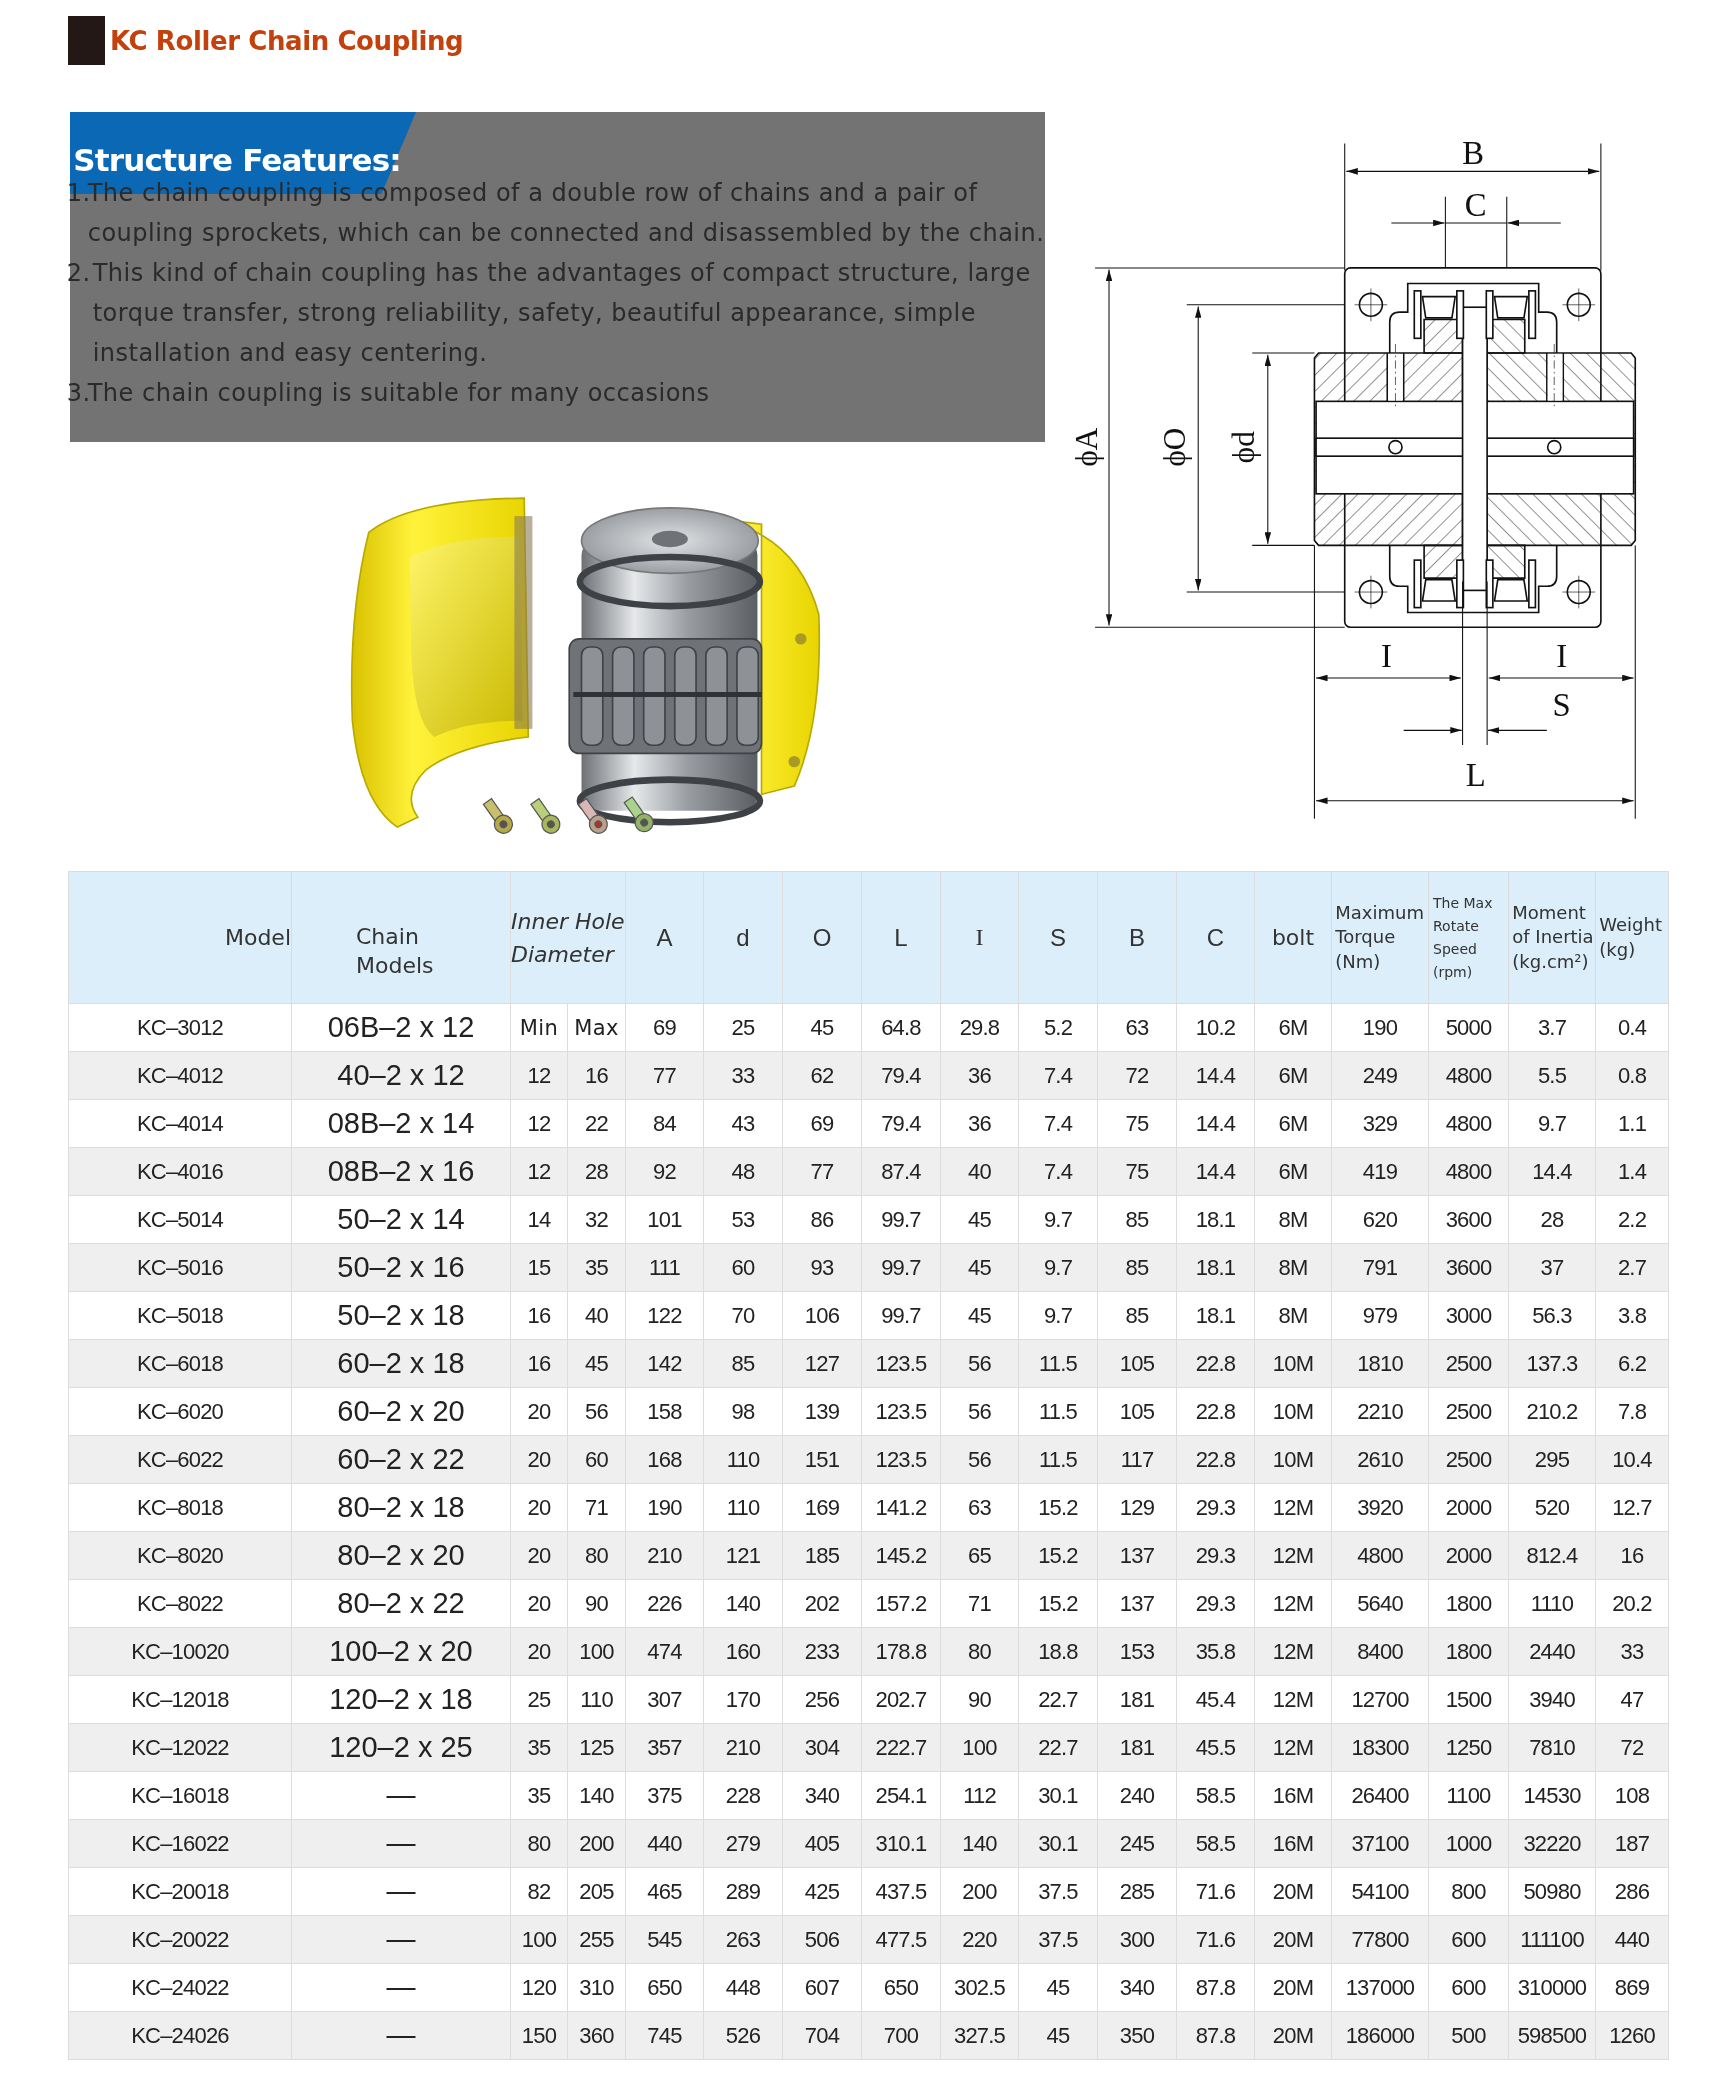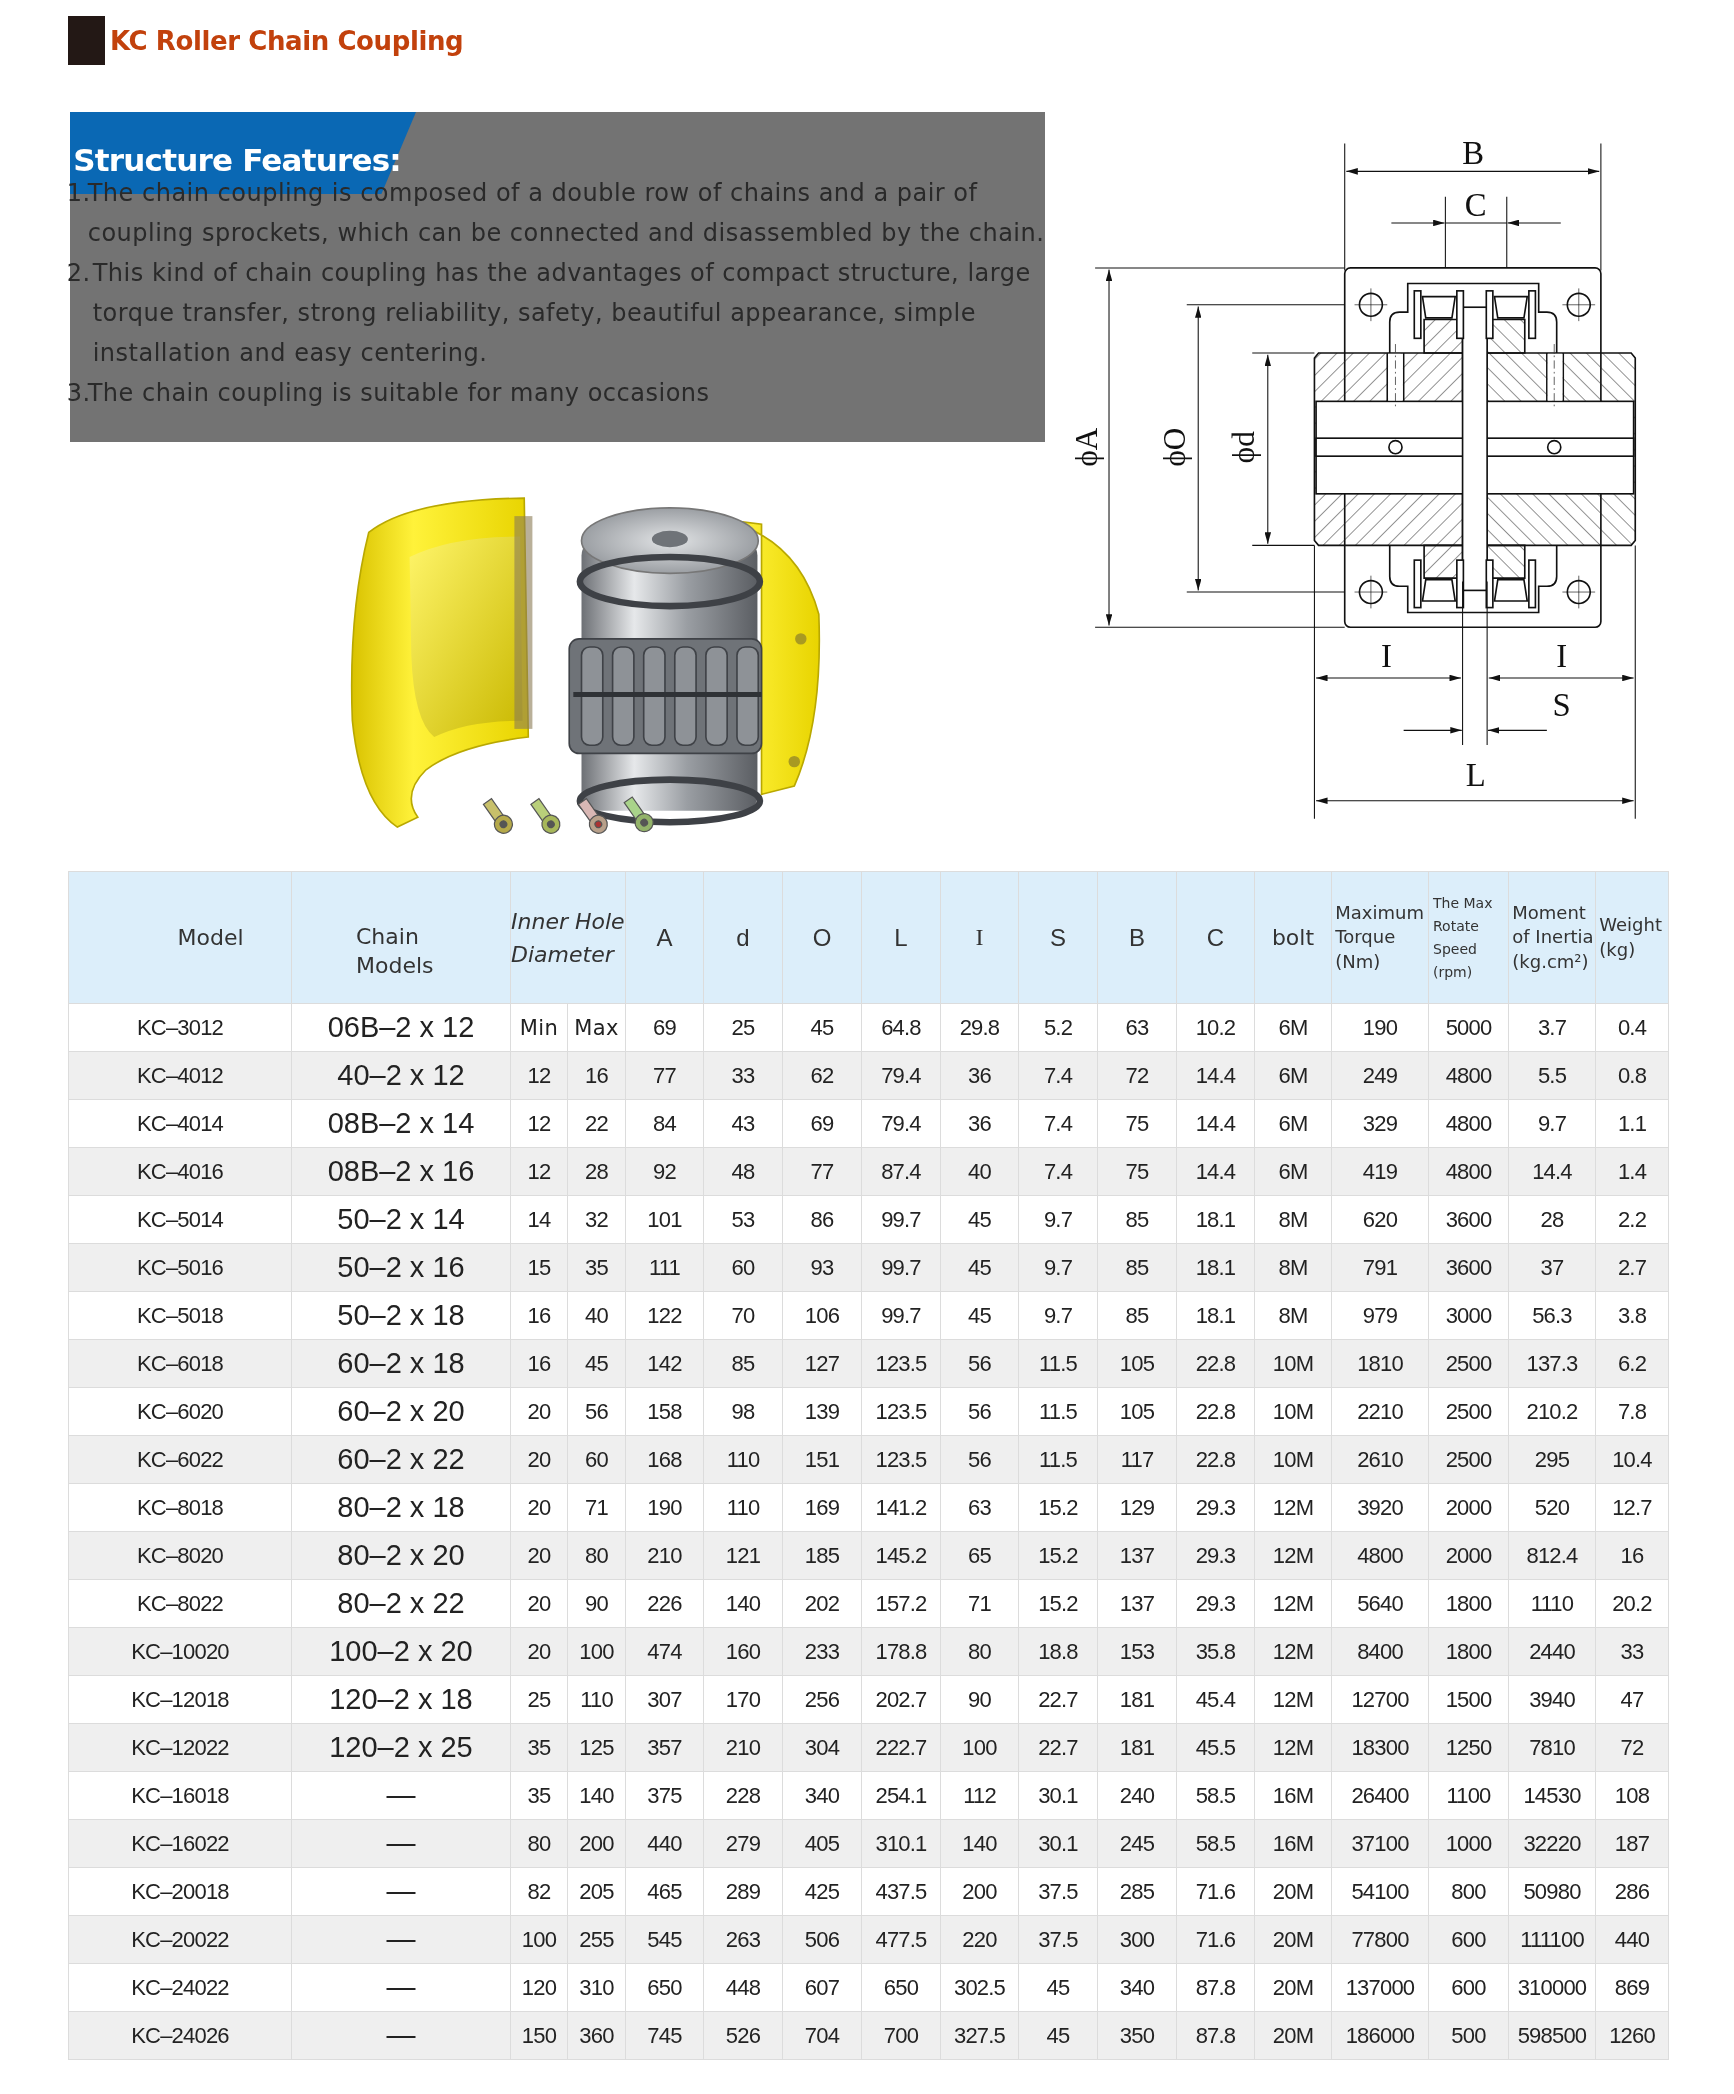--- a/index.html
+++ b/index.html
@@ -34,21 +34,21 @@
   .drawing text { font-family: "Liberation Serif", "DejaVu Serif", serif; fill: #111; }
 
   
   .spec-table { position: absolute; left: 68px; top: 871px; border-collapse: collapse; table-layout: fixed; }
   .spec-table th, .spec-table td { border: 1.6px solid #dcdcdc; text-align: center; vertical-align: middle; padding: 0; }
   .spec-table thead th { background: #dceefa; height: 104px; font-family: "DejaVu Sans", sans-serif;
                          font-weight: normal; color: #333; font-size: 22px; line-height: 29.5px; }
   .spec-table thead th.small { font-size: 18px; line-height: 24.5px; text-align: left; padding-left: 3.3px; }
   .spec-table thead th.tiny { font-size: 14px; line-height: 23px; text-align: left; padding-left: 4px; }
   .spec-table thead th.letter { font-family: "Liberation Sans", sans-serif; font-size: 24px; }
-  .spec-table thead th.model { text-align: center; padding-left: 61px; }
+  .spec-table thead th.model { text-align: right; padding-left: 61px; }
   .spec-table thead th.chain { text-align: left; padding-left: 64px; padding-top: 27px; }
   .spec-table thead th.hole { text-align: left; padding-left: 0; font-size: 22px; line-height: 33px; font-style: italic; }
   .spec-table tbody td { height: 47px; font-family: "Liberation Sans", sans-serif; font-size: 22px;
                          color: #222; letter-spacing: -0.8px; }
   .spec-table tbody tr:nth-child(even) td { background: #efefef; }
   .spec-table tbody tr:nth-child(odd) td { background: #ffffff; }
   .spec-table tbody td.chain-cell { font-size: 29px; letter-spacing: 0; }
   .spec-table tbody td.minmax { font-family: "DejaVu Sans", sans-serif; font-size: 21px; letter-spacing: 0.4px; }
 </style>
 </head>

